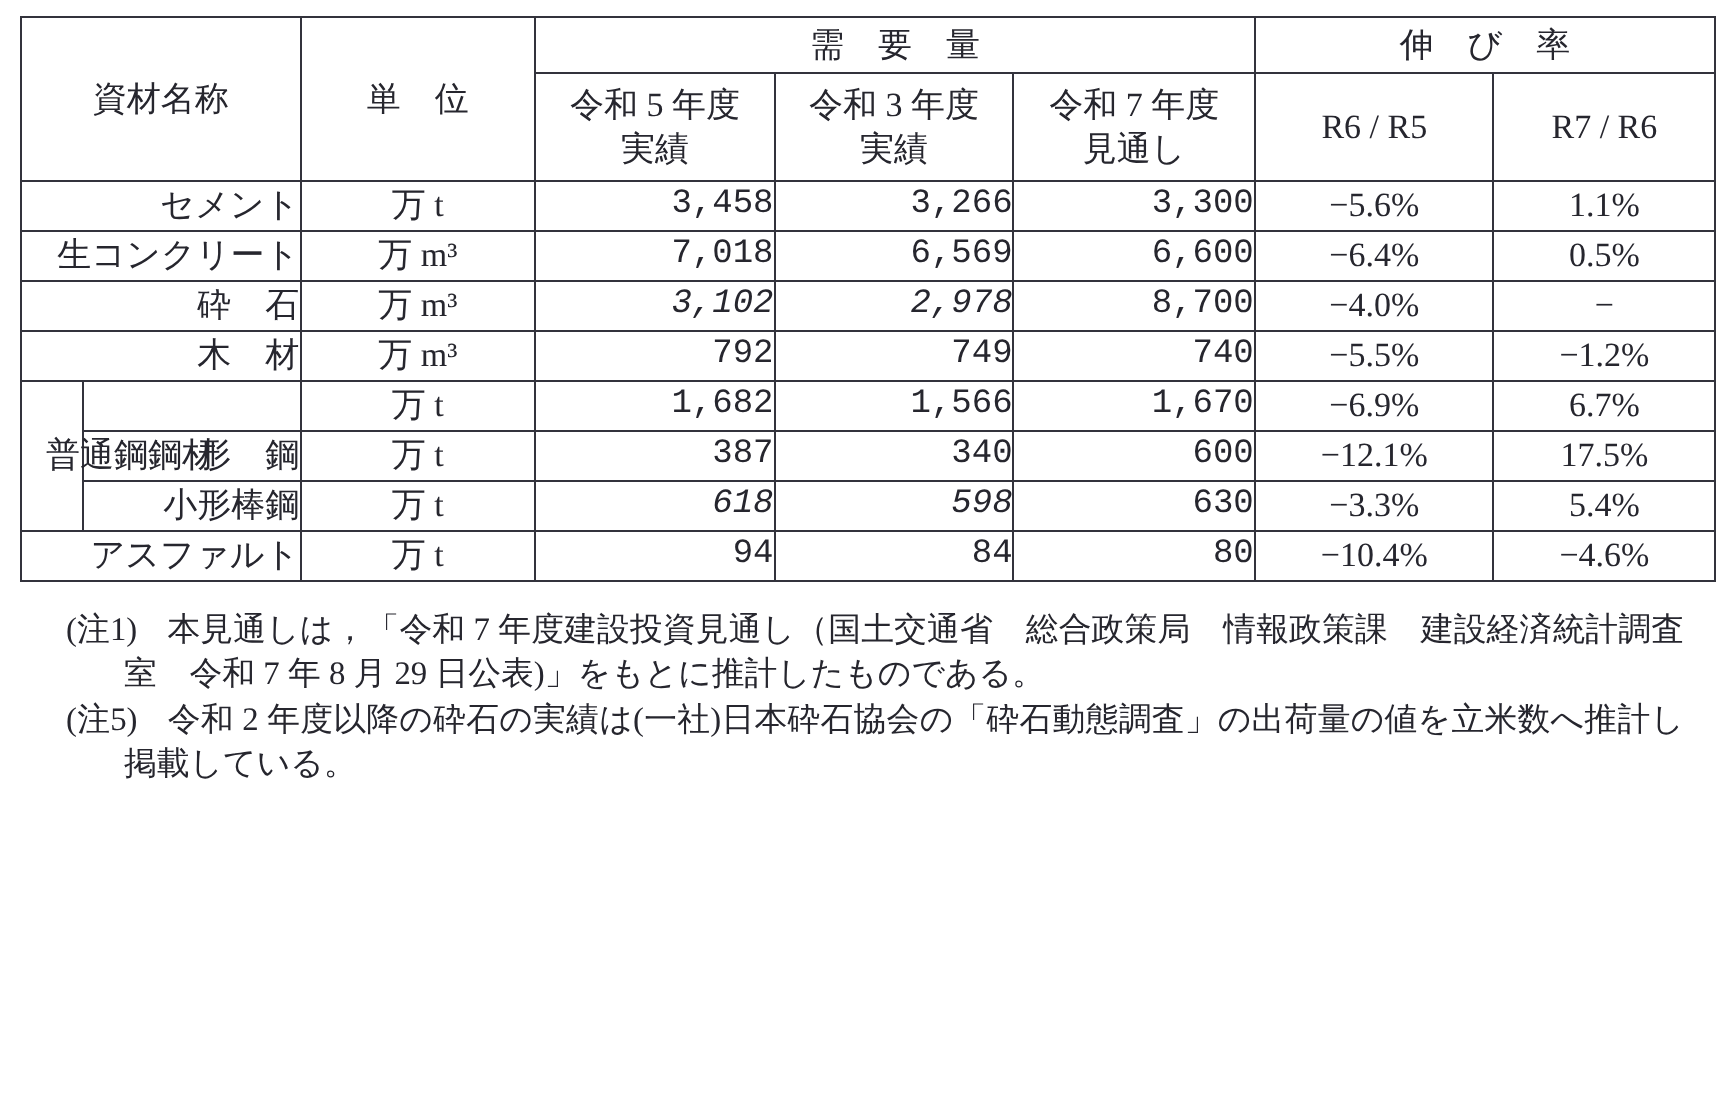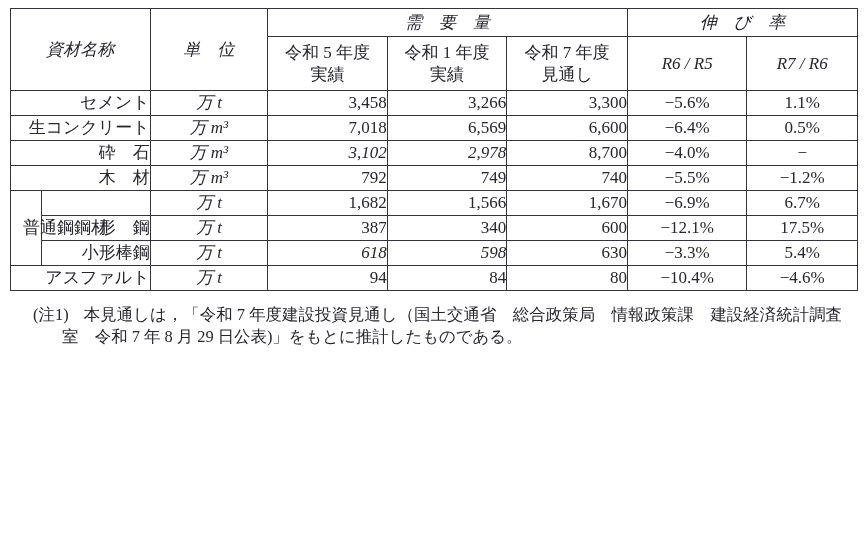--- a/index.html
+++ b/index.html
@@ -16,24 +16,24 @@
     border-collapse:collapse;table-layout:fixed;width:848px;
   }
   table.main td,table.main th{
     border:1.6px solid #33333c;
     padding:0;font-weight:normal;font-size:17px;line-height:1.25;
     vertical-align:middle;overflow:visible;
   }
   tr.hrow1{height:28px;}
   tr.hrow2{height:54px;}
   tr.drow{height:25px;}
-  th.center, td.center{text-align:center;font-style:italic;}
+  th.center, td.center{text-align:center;}
   th.yr{white-space:pre-line;text-align:center;}
   td.name{text-align:right;padding-left:12px;white-space:nowrap;}
-  td.num{text-align:right;padding-right:10px;font-size:17px;}
+  td.num{text-align:right;padding-right:10px;font-size:17px;font-family:Liberation Mono, monospace;}
   td.pct{text-align:center;padding-right:12px;font-size:17px;}
   td.italic{font-style:italic;}
   
   td.colA{border-right:none;vertical-align:top;padding:0;}
   td.steelHead{border-left:none;}
   .steel-label{
     height:25px;display:flex;align-items:center;
     padding-left:12px;white-space:nowrap;font-size:17px;
   }
 
@@ -65,21 +65,21 @@
     <tbody>
         <tr class="hrow1">
       <th colspan="2" rowspan="2" class="center">資材名称</th>
       <th rowspan="2" class="center">単　位</th>
       <th colspan="3" class="center">需　要　量</th>
       <th colspan="2" class="center">伸　び　率</th>
     </tr>
     <tr class="hrow2">
       <th class="yr">令和 5 年度
 実績</th>
-      <th class="yr">令和 1 年度
+      <th class="yr">令和 3 年度
 実績</th>
       <th class="yr">令和 7 年度
 見通し</th>
       <th class="center">R6 / R5</th>
       <th class="center">R7 / R6</th>
     </tr>
 
     <tr class="drow">
       <td colspan="2" class="name">セメント</td>
       <td class="center">万 t</td>
@@ -162,15 +162,18 @@
       <td class="pct">−10.4%</td>
       <td class="pct">−4.6%</td>
     </tr>
   </tbody>
     </table>
 
   <div class="notes">
     <p class="note">
       <span class="note-label">(注1)</span><span>本見通しは，「令和 7 年度建設投資見通し（国土交通省　総合政策局　情報政策課　建設経済統計調査室　令和 7 年 8 月 29 日公表)」をもとに推計したものである。</span>
     </p>
+    <p class="note">
+      <span class="note-label">(注5)</span><span>令和 2 年度以降の砕石の実績は(一社)日本砕石協会の「砕石動態調査」の出荷量の値を立米数へ推計し掲載している。</span>
+    </p>
   </div>
 
 </div>
 
 </body></html>

